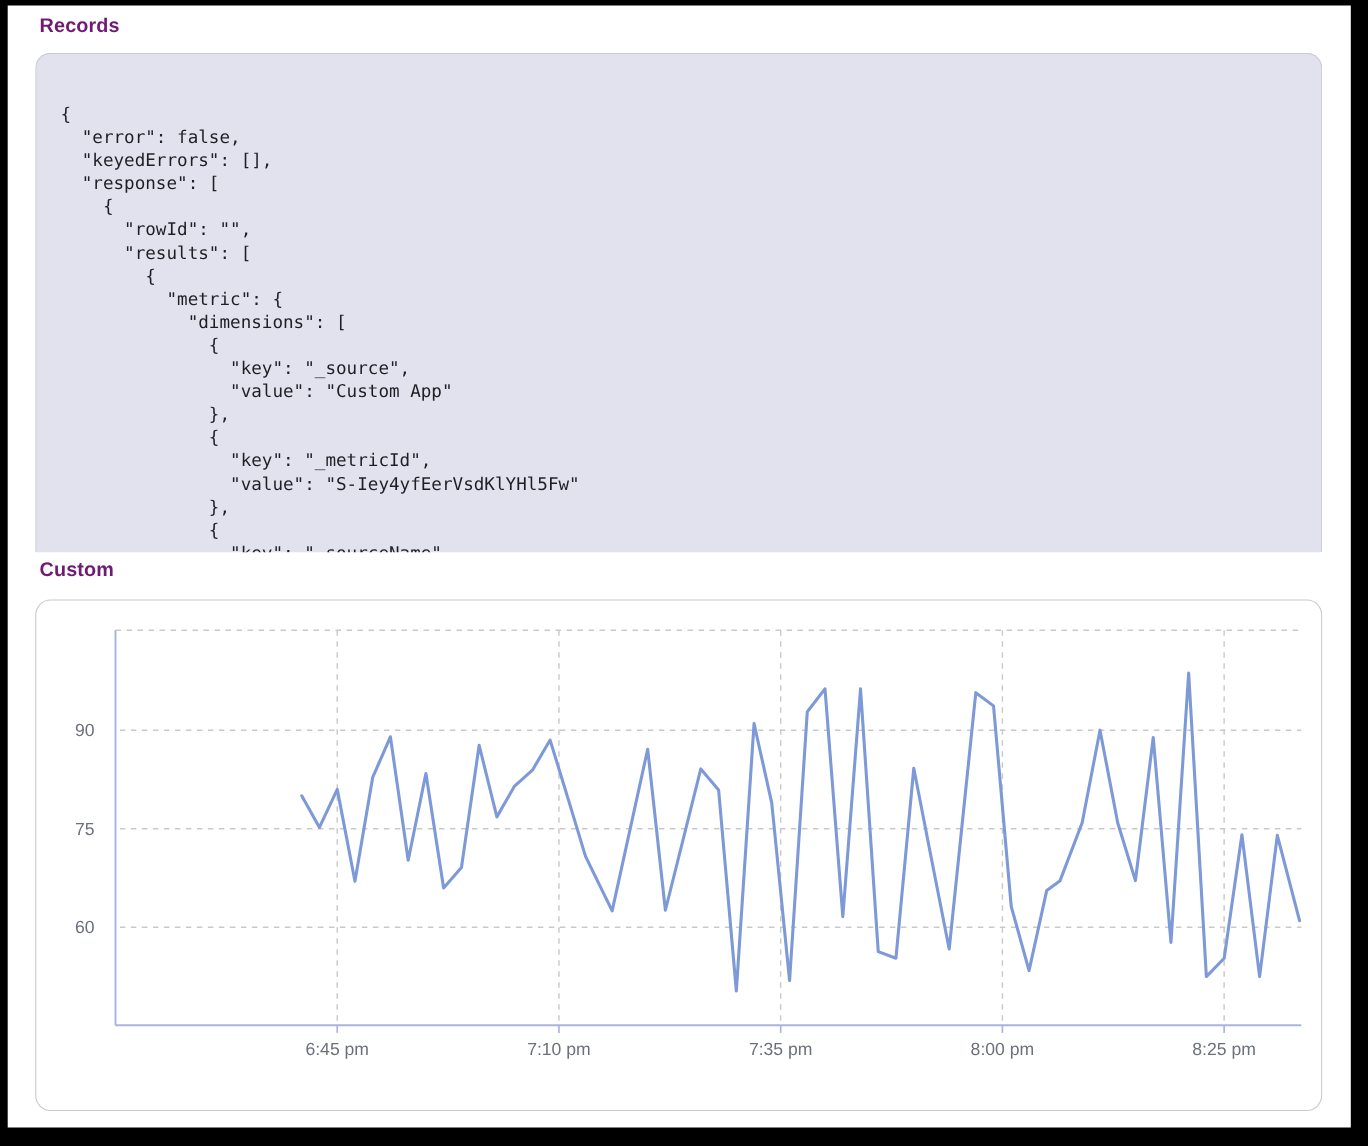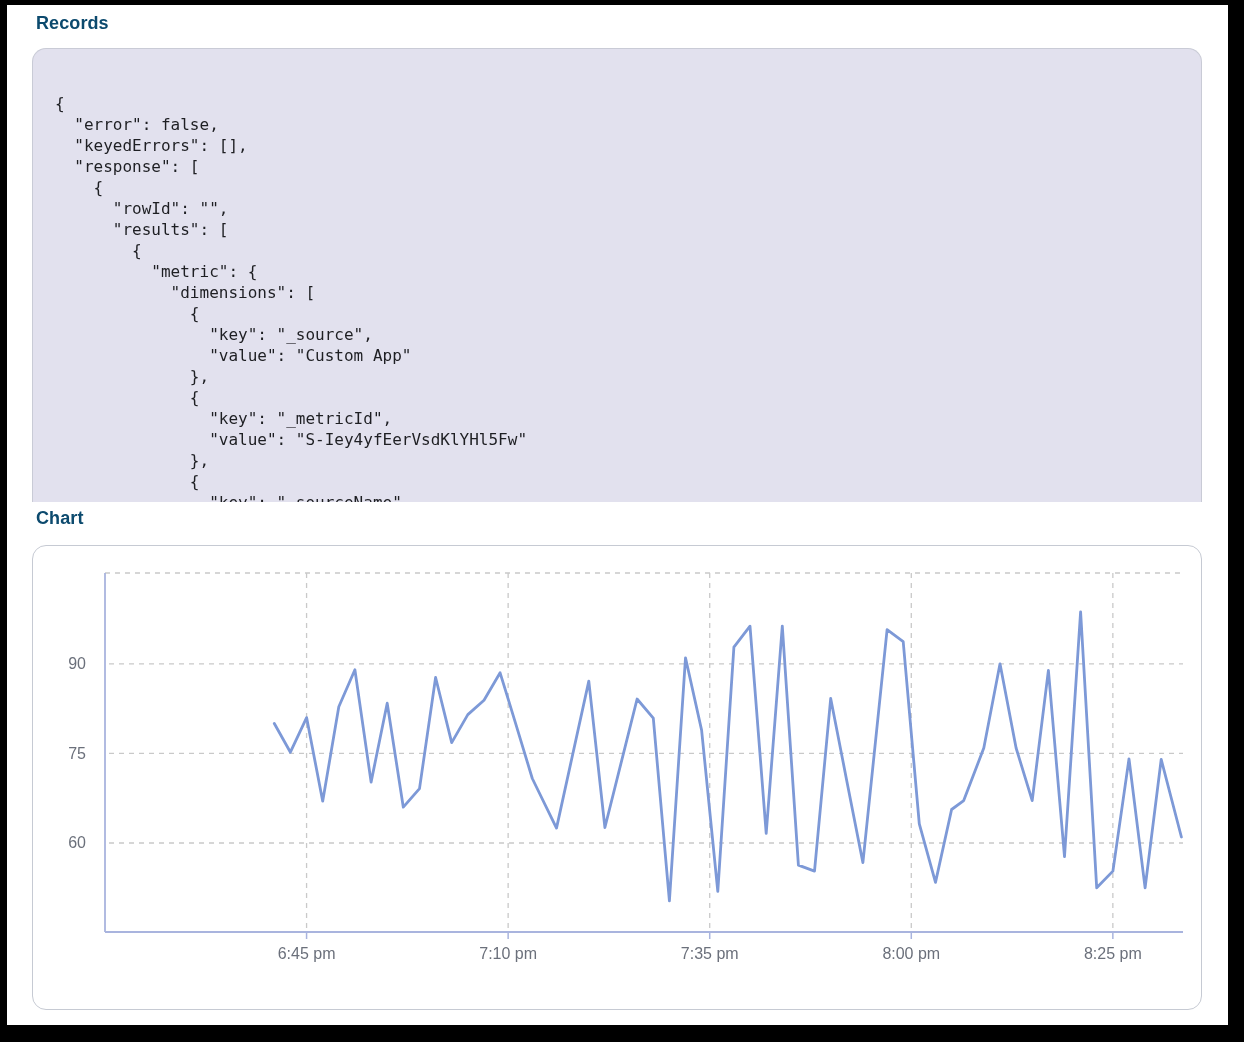--- a/index.html
+++ b/index.html
@@ -4,21 +4,21 @@
 <style>
   html,body{margin:0;padding:0;}
   body{
     width:1244px;height:1042px;background:#000;position:relative;overflow:hidden;
     font-family:"Liberation Sans",sans-serif;
   }
   .page{
     position:absolute;left:7px;top:5px;width:1221px;height:1020px;background:#ffffff;
   }
   .section-heading{
-    position:absolute;left:29px;margin:0;font-size:18px;font-weight:700;color:#0c4a6e;
+    position:absolute;left:29px;margin:0;font-size:18px;font-weight:700;color:#701a75;
     letter-spacing:.1px;
   }
   #records-heading{top:8px;}
   #chart-heading{top:503px;}
   .records-card{
     position:absolute;left:25px;top:43px;width:1170px;height:454px;
     background:#e2e1ee;border:1px solid #c9cbd6;border-bottom:none;
     border-radius:14px 14px 0 0;overflow:hidden;box-sizing:border-box;
   }
   .records-card pre{
@@ -57,21 +57,21 @@
                 "value": "Custom App"
               },
               {
                 "key": "_metricId",
                 "value": "S-Iey4yfEerVsdKlYHl5Fw"
               },
               {
                 "key": "_sourceName",</pre>
   </div>
 
-  <h2 class="section-heading" id="chart-heading">Chart</h2>
+  <h2 class="section-heading" id="chart-heading">Custom</h2>
 
   <div class="chart-card">
     <svg id="chart-svg" width="1168" height="463" viewBox="0 0 1168 463">
         <line x1="72" y1="27" x2="1150" y2="27" stroke="#c9c9c9" stroke-width="1.3" stroke-dasharray="5 5" fill="none"></line>
         <line x1="76" y1="296.9966722129784" x2="1150" y2="296.9966722129784" stroke="#c9c9c9" stroke-width="1.3" stroke-dasharray="5 5" fill="none"></line>
         <text x="53" y="302.4966722129784" text-anchor="end" class="tick-label">60</text>
         <line x1="76" y1="207.39600665557404" x2="1150" y2="207.39600665557404" stroke="#c9c9c9" stroke-width="1.3" stroke-dasharray="5 5" fill="none"></line>
         <text x="53" y="212.89600665557404" text-anchor="end" class="tick-label">75</text>
         <line x1="76" y1="117.79534109816973" x2="1150" y2="117.79534109816973" stroke="#c9c9c9" stroke-width="1.3" stroke-dasharray="5 5" fill="none"></line>
         <text x="53" y="123.29534109816973" text-anchor="end" class="tick-label">90</text>

